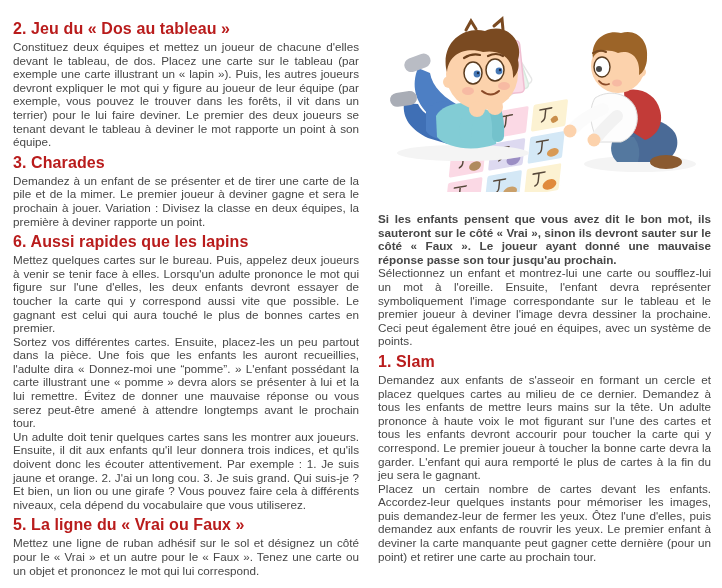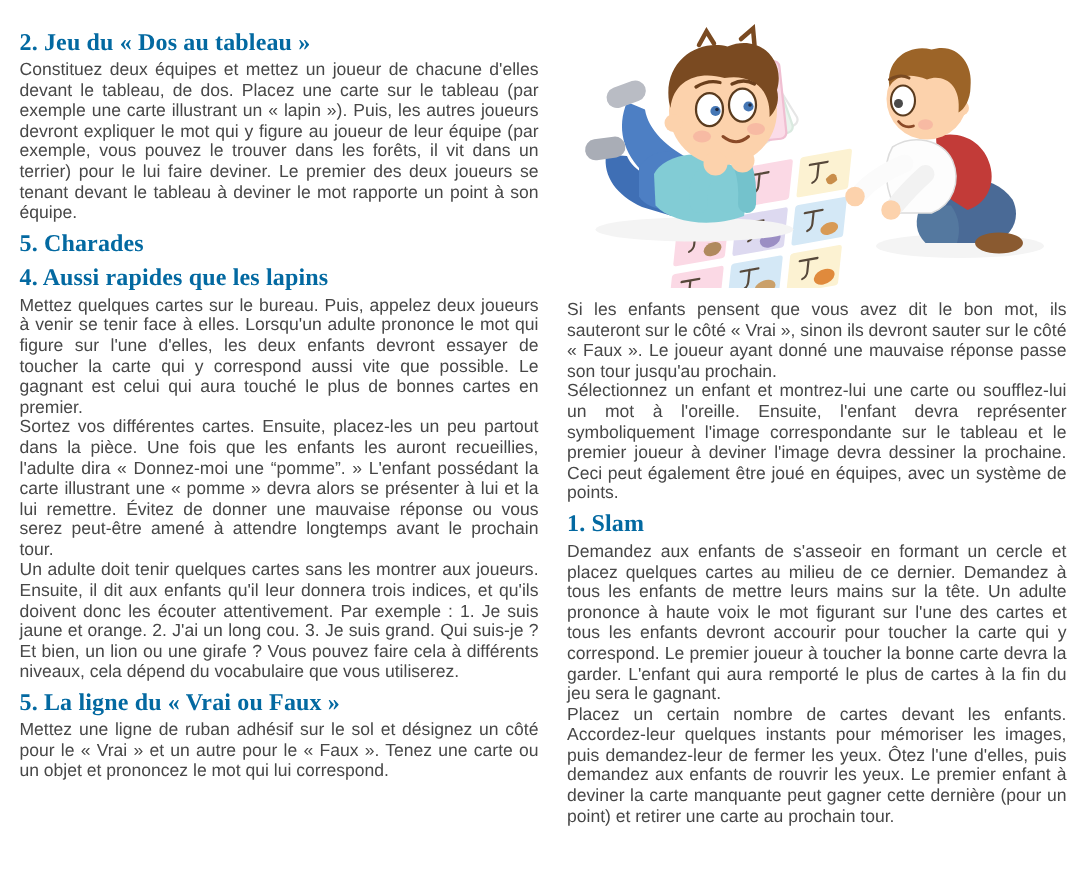--- a/index.html
+++ b/index.html
@@ -5,46 +5,47 @@
   html,body{margin:0;padding:0;}
   body{
     width:722px;height:588px;position:relative;background:#ffffff;
     font-family:"Liberation Sans",sans-serif;overflow:hidden;
   }
   .page{position:absolute;inset:0;}
   .col{position:absolute;}
   .col-left{left:13px;top:20px;width:346px;}
   .col-right{left:378px;top:6px;width:333px;}
   .sec h2{
-    font-size:16px;line-height:18px;font-weight:700;color:#0369a1;
-    margin:5px 0 2px 0;letter-spacing:.1px;font-family:Liberation Serif, serif;
+    font-size:16px;line-height:18px;font-weight:700;color:#b91c1c;
+    margin:5px 0 2px 0;letter-spacing:.1px;
   }
   .sec p, .cont p{
     font-size:11.7px;line-height:13.6px;color:#474747;margin:0;
     text-align:justify;
   }
   .sec:first-child h2{margin-top:0;}
   .illustration{width:333px;height:186px;margin:0 0 4px 0;}
-  .cont{margin-top:8px;}
+  .cont{margin-top:20px;font-weight:bold;}
 </style>
 </head>
 <body>
 
 <div class="page">
 
   <div class="col col-left">
     <div class="sec">
       <h2>2. Jeu du « Dos au tableau »</h2>
       <p>Constituez deux équipes et mettez un joueur de chacune d'elles devant le tableau, de dos. Placez une carte sur le tableau (par exemple une carte illustrant un « lapin »). Puis, les autres joueurs devront expliquer le mot qui y figure au joueur de leur équipe (par exemple, vous pouvez le trouver dans les forêts, il vit dans un terrier) pour le lui faire deviner. Le premier des deux joueurs se tenant devant le tableau à deviner le mot rapporte un point à son équipe.</p>
     </div>
     <div class="sec">
-      <h2>5. Charades</h2>
-    </div>
-    <div class="sec">
-      <h2>4. Aussi rapides que les lapins</h2>
+      <h2>3. Charades</h2>
+      <p>Demandez à un enfant de se présenter et de tirer une carte de la pile et de la mimer. Le premier joueur à deviner gagne et sera le prochain à jouer. Variation : Divisez la classe en deux équipes, la première à deviner rapporte un point.</p>
+    </div>
+    <div class="sec">
+      <h2>6. Aussi rapides que les lapins</h2>
       <p>Mettez quelques cartes sur le bureau. Puis, appelez deux joueurs à venir se tenir face à elles. Lorsqu'un adulte prononce le mot qui figure sur l'une d'elles, les deux enfants devront essayer de toucher la carte qui y correspond aussi vite que possible. Le gagnant est celui qui aura touché le plus de bonnes cartes en premier.</p>
     </div>
     <div class="sec">
       <p>Sortez vos différentes cartes. Ensuite, placez-les un peu partout dans la pièce. Une fois que les enfants les auront recueillies, l'adulte dira « Donnez-moi une “pomme”. » L'enfant possédant la carte illustrant une « pomme » devra alors se présenter à lui et la lui remettre. Évitez de donner une mauvaise réponse ou vous serez peut-être amené à attendre longtemps avant le prochain tour.</p>
     </div>
     <div class="sec">
       <p>Un adulte doit tenir quelques cartes sans les montrer aux joueurs. Ensuite, il dit aux enfants qu'il leur donnera trois indices, et qu'ils doivent donc les écouter attentivement. Par exemple : 1. Je suis jaune et orange. 2. J'ai un long cou. 3. Je suis grand. Qui suis-je ? Et bien, un lion ou une girafe ? Vous pouvez faire cela à différents niveaux, cela dépend du vocabulaire que vous utiliserez.</p>
     </div>
     <div class="sec">
       <h2>5. La ligne du « Vrai ou Faux »</h2>

